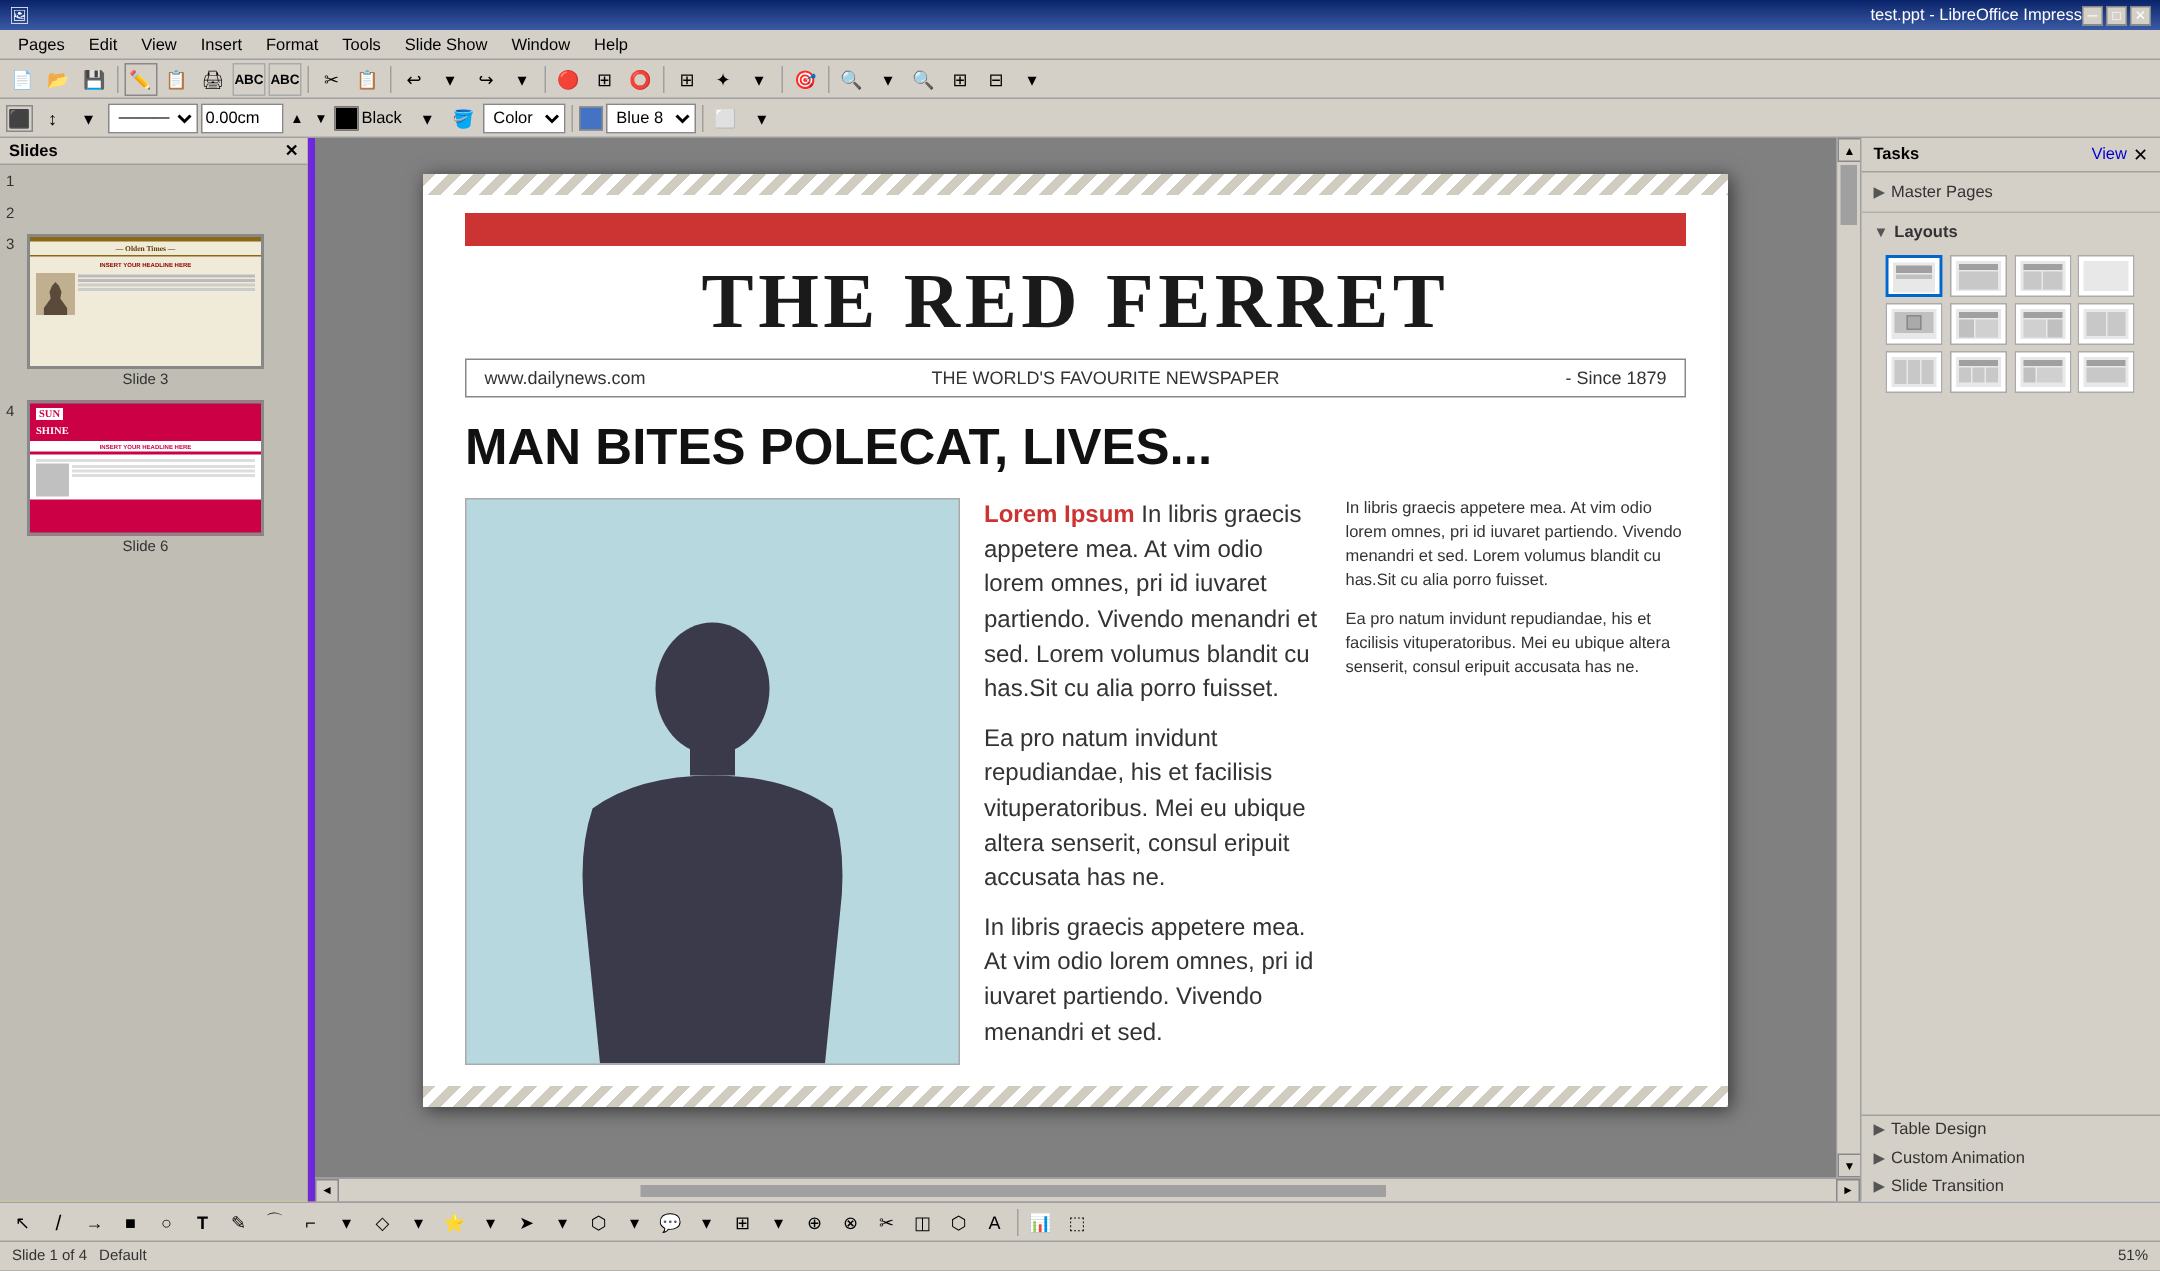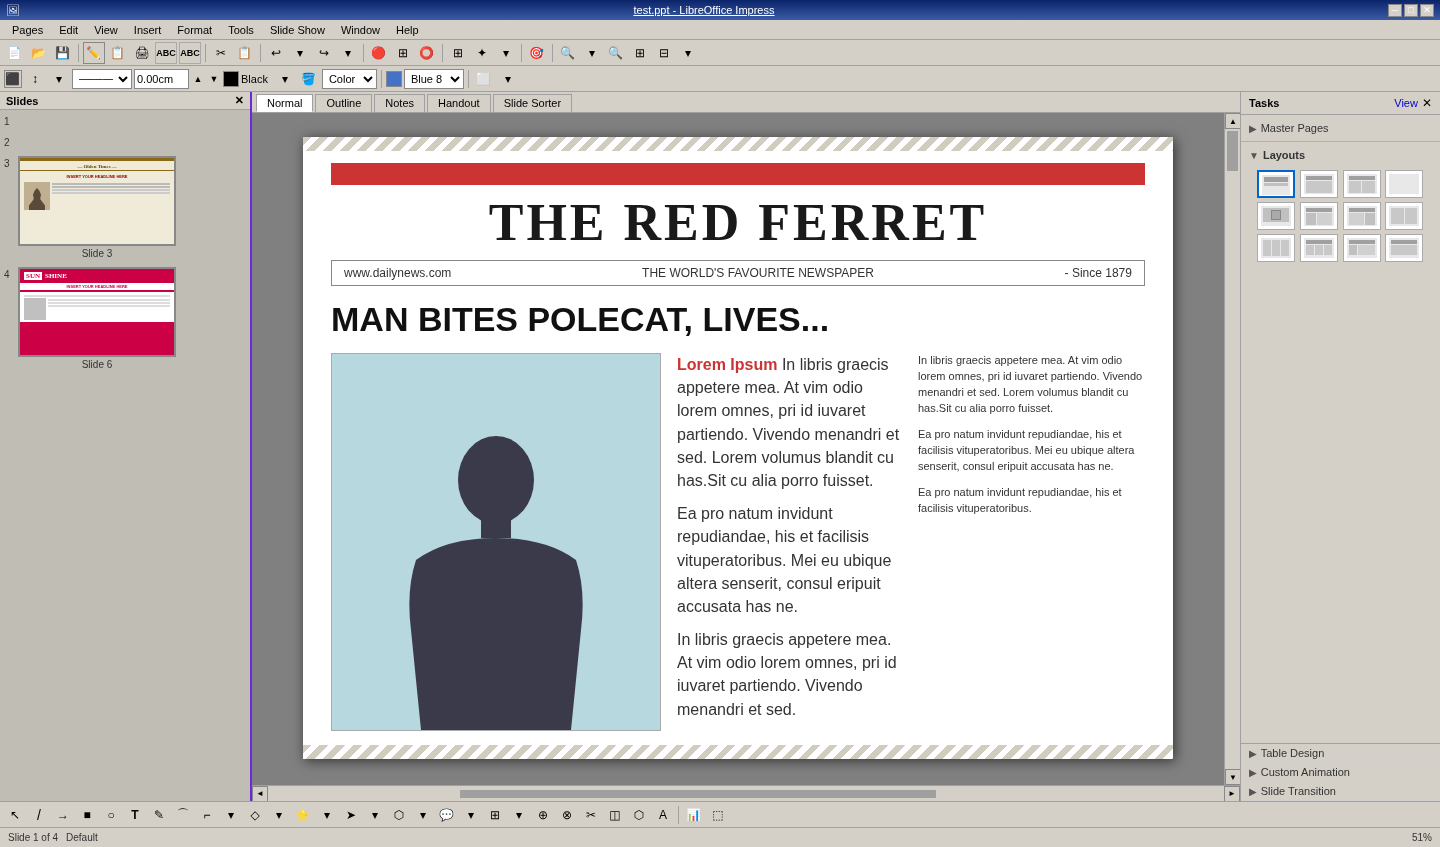--- a/index.html
+++ b/index.html
@@ -1,38 +1,38 @@
 <!DOCTYPE html>
 <html><head>
   <meta charset="utf-8">
   <style>
     * { margin: 0; padding: 0; box-sizing: border-box; }
     body { font-family: 'Segoe UI', Tahoma, Geneva, Verdana, sans-serif; font-size: 11px; background: #d4d0c8; width: 1440px; height: 847px; overflow: hidden; user-select: none; }
 
     
     #title-bar { background: linear-gradient(to bottom, #0a246a, #3b5ba5); color: white; height: 20px; display: flex; align-items: center; padding: 0 6px; font-size: 11px; }
-    #title-bar-title { flex: 1; text-align: center; text-decoration: underline; }
+    #title-bar-title { flex: 1; text-align: right; }
     #title-bar-controls { display: flex; gap: 2px; }
     .title-btn { width: 14px; height: 13px; background: #d4d0c8; border: 1px solid #888; font-size: 9px; display: flex; align-items: center; justify-content: center; cursor: pointer; }
 
     
     #menu-bar { background: #d4d0c8; height: 20px; display: flex; align-items: center; padding: 0 4px; border-bottom: 1px solid #a0a0a0; }
     .menu-item { padding: 2px 8px; font-size: 11px; cursor: pointer; color: #000; }
     .toolbar-row { display: flex; align-items: center; padding: 1px 4px; gap: 2px; height: 26px; }
     .tb-btn { width: 22px; height: 22px; background: #d4d0c8; border: 1px solid transparent; display: flex; align-items: center; justify-content: center; cursor: pointer; font-size: 12px; }
     .tb-separator { width: 1px; height: 18px; background: #a0a0a0; margin: 0 2px; }
     .tb-select { height: 20px; font-size: 11px; background: white; border: 1px solid #888; padding: 0 2px; }
     .tb-input { height: 20px; width: 60px; font-size: 11px; border: 1px solid #888; padding: 0 2px; background: white; }
     .color-box { width: 16px; height: 16px; border: 1px solid #888; }
 
     
     #main-layout { display: flex; height: calc(847px - 20px - 20px - 26px - 26px - 28px); }
 
     
-    #slides-panel { width: 252px; background: #fde047; border-right: 2px solid #6d28d9; display: flex; flex-direction: column; }
+    #slides-panel { width: 210px; background: #fde047; border-right: 5px solid #6d28d9; display: flex; flex-direction: column; }
     #slides-header { display: flex; align-items: center; justify-content: space-between; padding: 2px 6px; background: #d4d0c8; border-bottom: 1px solid #a0a0a0; }
     #slides-header span { font-size: 11px; font-weight: bold; }
     #slides-close { cursor: pointer; font-size: 12px; }
     #slides-list { flex: 1; overflow-y: auto; padding: 4px; background: #c0bdb5; }
     .slide-item { display: flex; align-items: flex-start; margin-bottom: 8px; cursor: pointer; }
     .slide-num { font-size: 10px; color: #333; margin-right: 4px; margin-top: 2px; width: 10px; }
     .slide-thumb { border: 2px solid #888; background: white; width: 158px; height: 90px; overflow: hidden; position: relative; }
     .slide-thumb.active { border: 2px solid #0000cc; }
     .slide-label { font-size: 10px; color: #333; margin-top: 2px; text-align: center; width: 158px; }
     .slide-wrapper { display: flex; flex-direction: column; align-items: center; }
@@ -216,21 +216,21 @@
             </div>
           </div>
           <div class="slide-label">Slide 3</div>
         </div>
       </div>
 
       <div class="slide-item">
         <span class="slide-num">4</span>
         <div class="slide-wrapper">
           <div class="slide-thumb" style="background:#cc0044;">
-            <div style="display:flex;align-items:flex-start;gap:3px;padding:3px 4px;">
+            <div style="display:flex;align-items:flex-start;gap:3px;padding:3px 4px;flex-direction:column;">
               <div style="font-size:7px;font-weight:900;color:#cc0044;background:white;padding:0 2px;font-family:serif;">SUN</div>
               <div style="font-size:7px;font-weight:900;color:white;font-family:serif;">SHINE</div>
             </div>
             <div style="font-size:4px;text-align:center;color:#cc0044;font-weight:bold;background:white;padding:1px 4px;margin:0 0 2px;">INSERT YOUR HEADLINE HERE</div>
             <div style="background:white;margin:0 0;padding:2px 4px;flex:1;">
               <div style="height:2px;background:#ddd;margin:1px 0;"></div>
               <div style="display:flex;gap:2px;">
                 <div style="width:22px;height:22px;background:#c0c0c0;"></div>
                 <div style="flex:1;">
                   <div style="height:2px;background:#ddd;margin:1px 0;"></div>
@@ -242,27 +242,20 @@
           </div>
           <div class="slide-label">Slide 6</div>
         </div>
       </div>
 
     </div>
   </div>
 
   <div id="canvas-area" style="flex:1;display:flex;flex-direction:column;overflow:hidden;">
 
-    <div id="view-tabs">
-      <div class="view-tab active">Normal</div>
-      <div class="view-tab">Outline</div>
-      <div class="view-tab">Notes</div>
-      <div class="view-tab">Handout</div>
-      <div class="view-tab">Slide Sorter</div>
-    </div>
 
     <div style="flex:1;display:flex;overflow:hidden;">
       <div class="slide-canvas-area-inner" style="flex:1;overflow:auto;background:#808080;padding:24px;display:flex;justify-content:center;align-items:flex-start;">
 
         <div id="slide-content" style="background:white;width:870px;min-height:620px;box-shadow:2px 2px 12px rgba(0,0,0,0.6);padding:22px 28px 20px;font-family:Arial,sans-serif;position:relative;">
 
           <div style="height:14px;background:repeating-linear-gradient(135deg, #d0ccc0 0px, #d0ccc0 6px, white 6px, white 12px);margin:-22px -28px 12px;"></div>
 
           <div style="height:22px;background:#cc3333;margin:0 0 8px;"></div>
 
@@ -295,21 +288,20 @@
                 <div class="text-para">
                   <span style="color:#cc3333;font-weight:bold;">Lorem Ipsum</span><span> In libris graecis appetere mea. At vim odio lorem omnes, pri id iuvaret partiendo. Vivendo menandri et sed. Lorem volumus blandit cu has.Sit cu alia porro fuisset.</span>
                 </div>
                 <div class="text-para" style="margin-top:10px;">Ea pro natum invidunt repudiandae, his et facilisis vituperatoribus. Mei eu ubique altera senserit, consul eripuit accusata has ne.</div>
                 <div class="text-para" style="margin-top:10px;">In libris graecis appetere mea. At vim odio lorem omnes, pri id iuvaret partiendo. Vivendo menandri et sed.</div>
               </div>
 
               <div style="flex:1;font-size:11px;line-height:1.45;color:#333;">
                 <div class="text-para">In libris graecis appetere mea. At vim odio lorem omnes, pri id iuvaret partiendo. Vivendo menandri et sed. Lorem volumus blandit cu has.Sit cu alia porro fuisset.</div>
                 <div class="text-para" style="margin-top:10px;">Ea pro natum invidunt repudiandae, his et facilisis vituperatoribus. Mei eu ubique altera senserit, consul eripuit accusata has ne.</div>
-                <div class="text-para" style="margin-top:10px;">Ea pro natum invidunt repudiandae, his et facilisis vituperatoribus.</div>
               </div>
 
             </div>
           </div>
 
           <div style="height:14px;background:repeating-linear-gradient(135deg, #d0ccc0 0px, #d0ccc0 6px, white 6px, white 12px);margin:14px -28px -20px;"></div>
         </div>
 
       </div>
 

